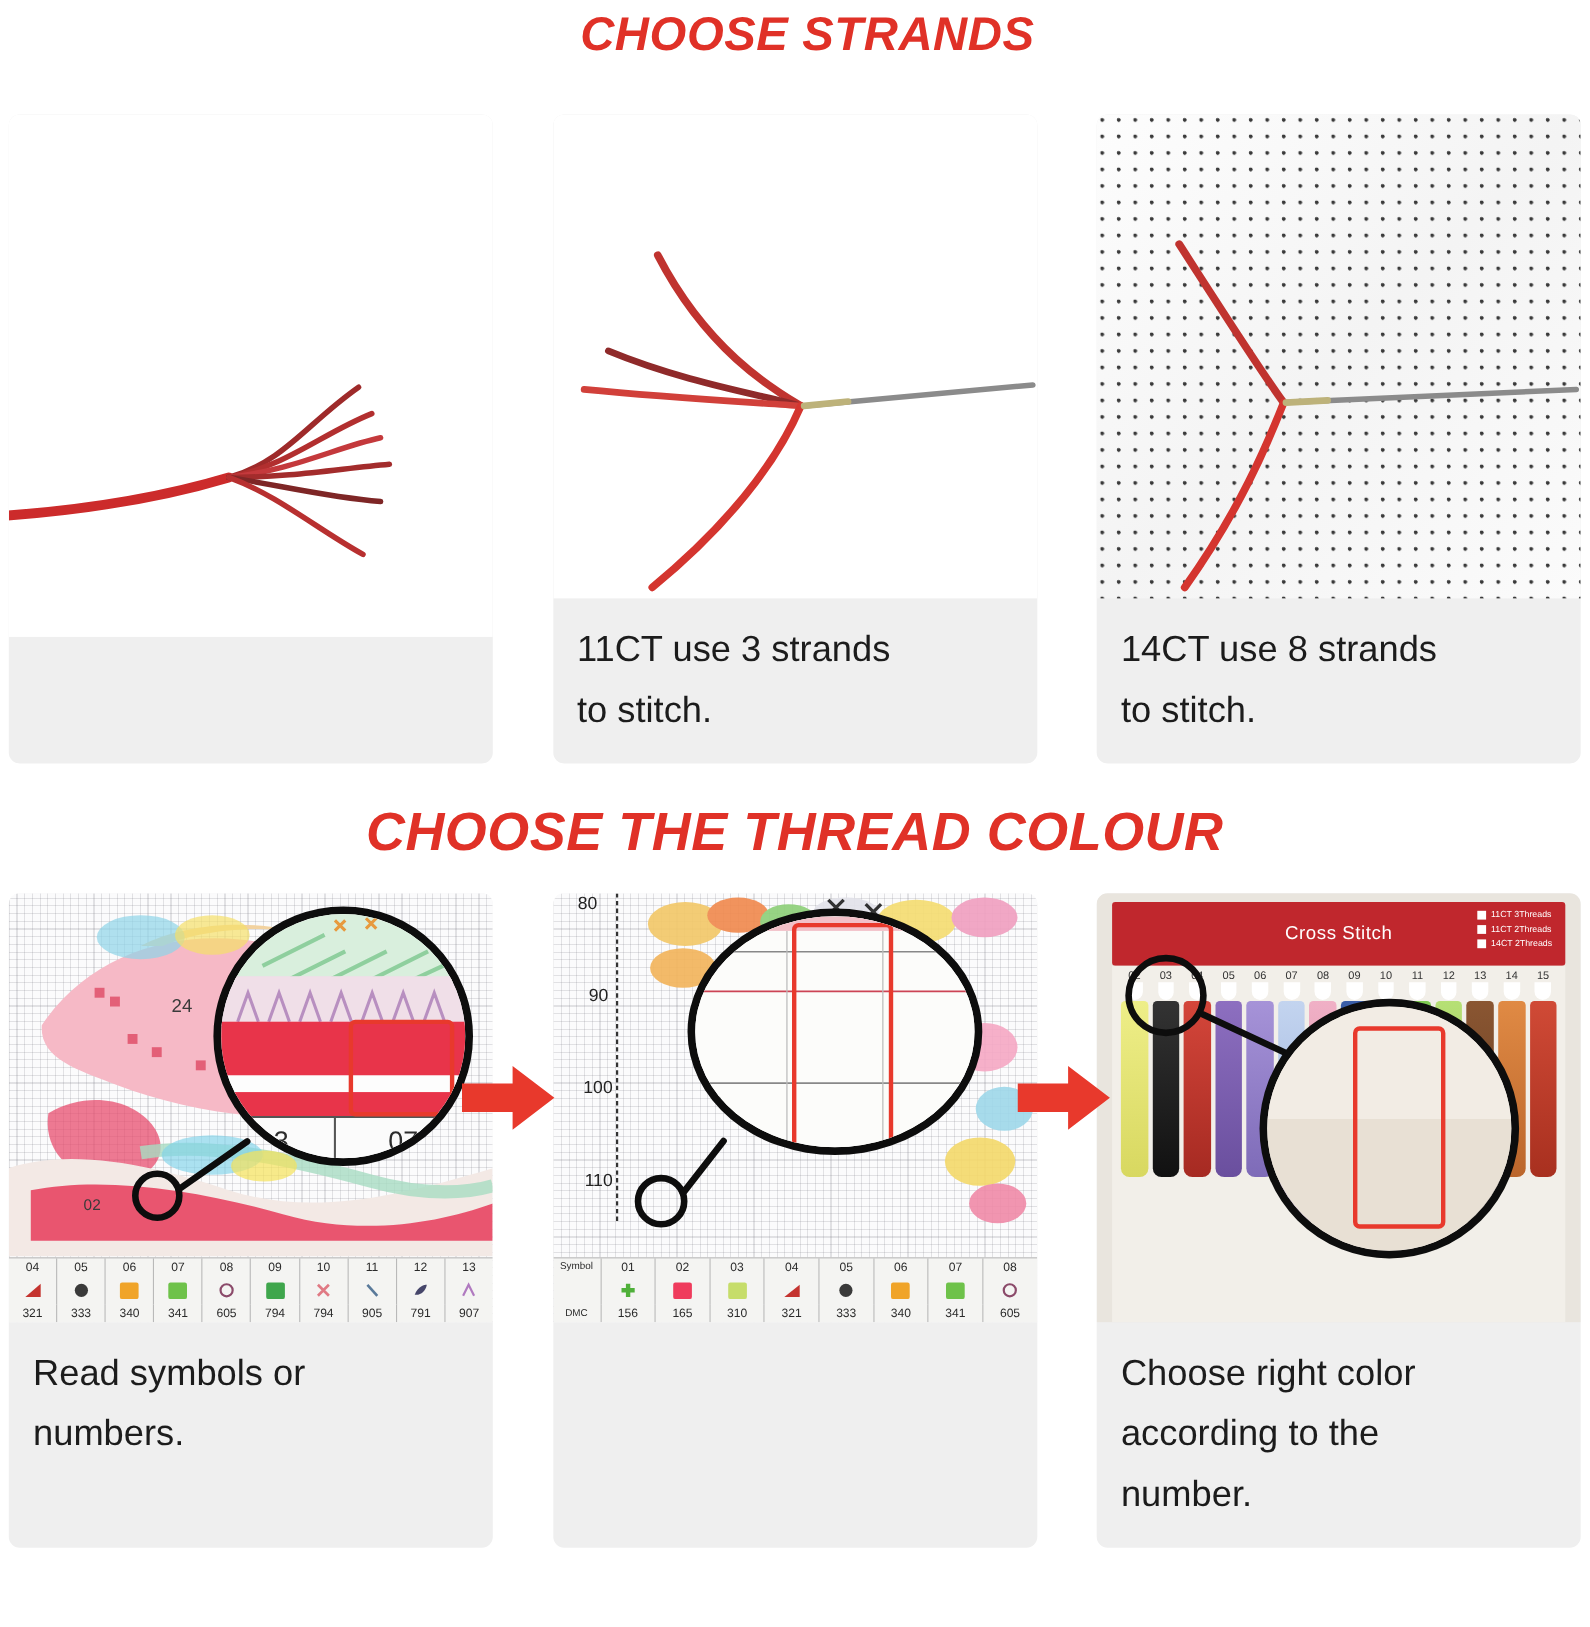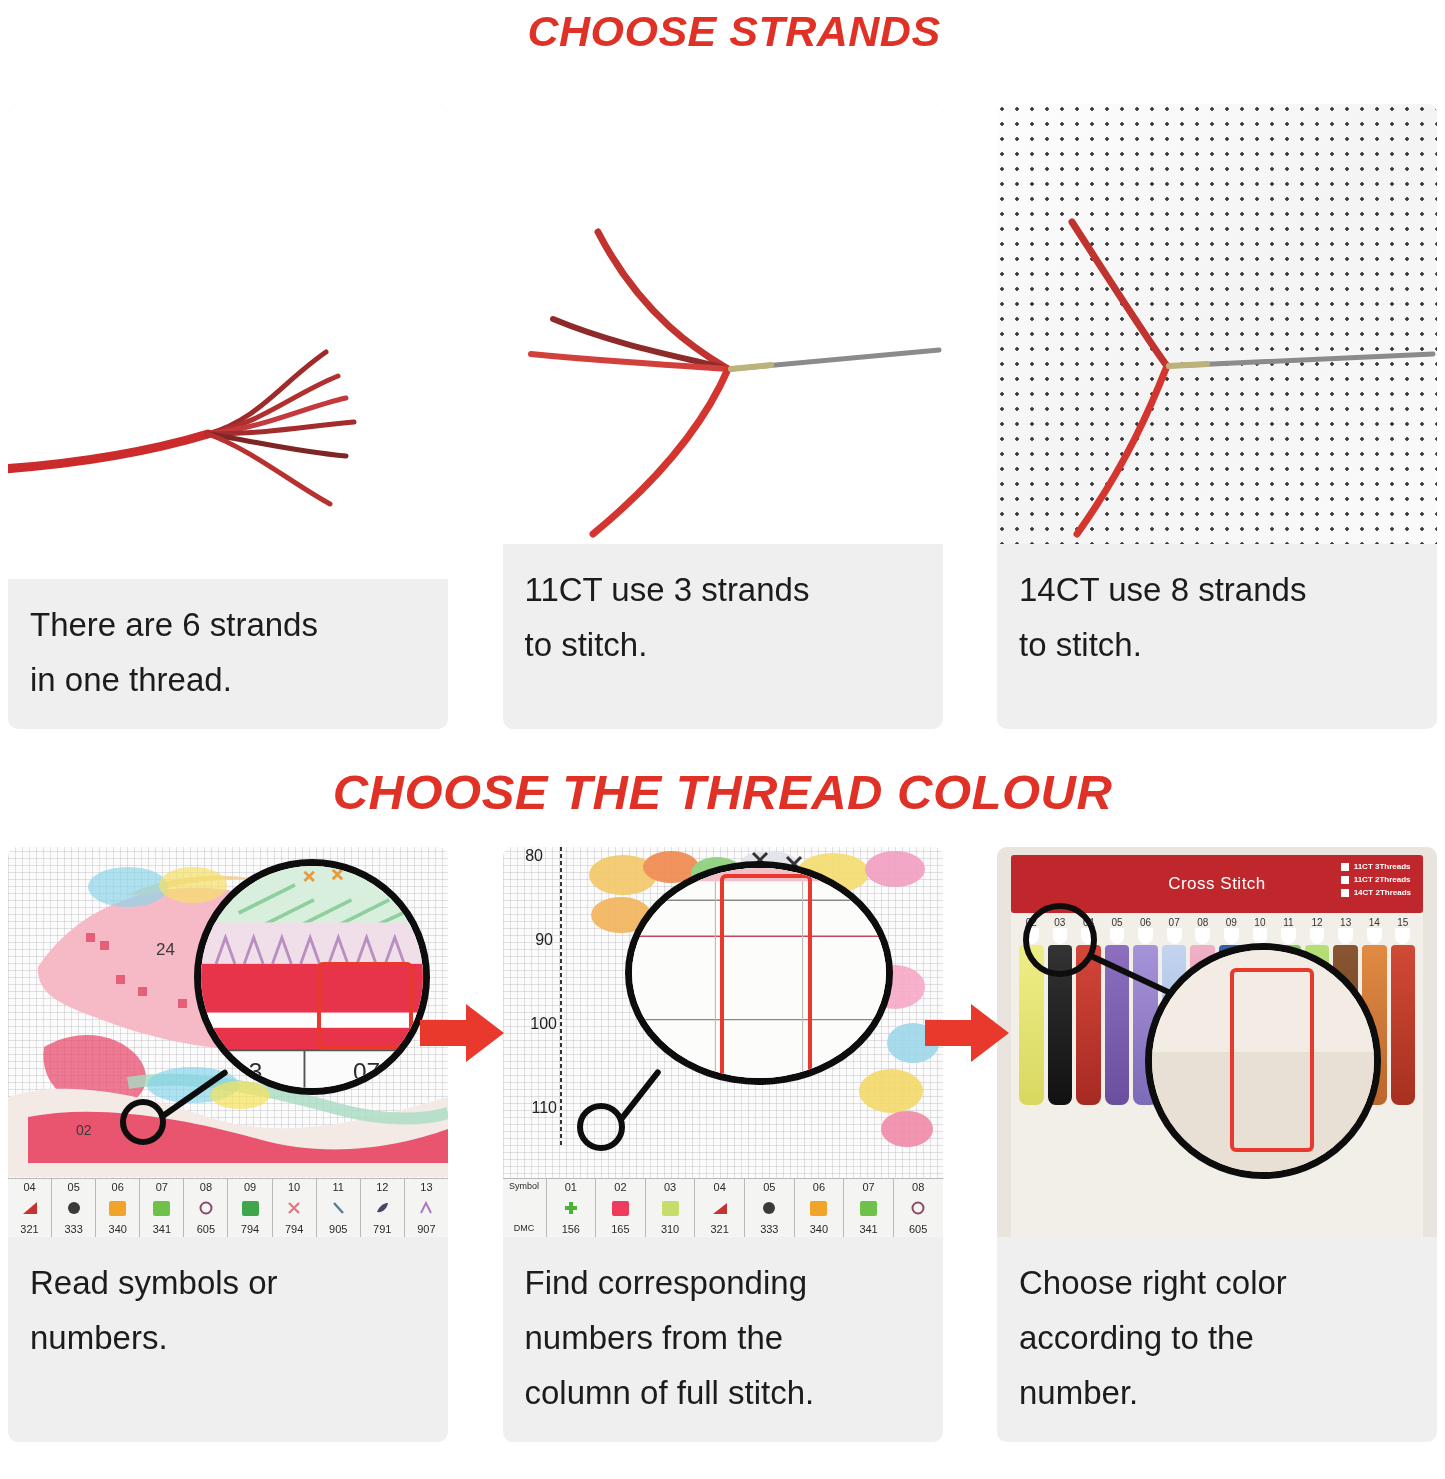--- a/index.html
+++ b/index.html
@@ -141,21 +141,21 @@
     position:absolute; border:4px solid #e8392c; border-radius:6px;
   }
 
   
   .pack-header {
     position:absolute; left:14px; right:14px; top:8px; height:58px;
     background:#c0272d; border-radius:3px;
     display:flex; align-items:center; justify-content:center;
   }
   .pack-title { color:#fff; font-size:17px; font-family:"Liberation Sans",sans-serif; letter-spacing:.5px; }
-  .pack-checks { position:absolute; right:12px; top:7px;font-weight:bold; }
+  .pack-checks { position:absolute; right:12px; top:7px; }
   .pack-check { display:flex; align-items:center; gap:5px; margin-bottom:4px; }
   .pack-check .box { width:8px; height:8px; background:#fff; }
   .pack-check span { color:#fff; font-size:8px; }
   .skein-rail {
     position:absolute; left:14px; right:14px; top:66px; bottom:0;
     background:#f2efe9;
   }
   .skein-nums { display:flex; padding:4px 6px 0; }
   .skein-nums div { flex:1; text-align:center; font-size:10px; color:#333; }
   .skeins { display:flex; padding:0 6px; }
@@ -175,22 +175,20 @@
       <svg viewBox="0 0 440 475" preserveAspectRatio="none">
         <path d="M-5,365 C90,358 160,342 200,330" stroke="#cc2b2b" stroke-width="9" fill="none" stroke-linecap="round"></path>
         <path d="M200,330 C250,316 272,280 318,248" stroke="#9e2a2a" stroke-width="5" fill="none" stroke-linecap="round"></path>
         <path d="M200,330 C252,320 285,290 330,272" stroke="#b22f2f" stroke-width="5" fill="none" stroke-linecap="round"></path>
         <path d="M200,330 C256,324 300,302 338,294" stroke="#c4393c" stroke-width="5" fill="none" stroke-linecap="round"></path>
         <path d="M200,330 C258,330 300,322 346,318" stroke="#a32c2c" stroke-width="5" fill="none" stroke-linecap="round"></path>
         <path d="M200,330 C250,338 290,348 338,352" stroke="#7e2626" stroke-width="5" fill="none" stroke-linecap="round"></path>
         <path d="M200,330 C244,346 282,378 322,400" stroke="#b83030" stroke-width="5" fill="none" stroke-linecap="round"></path>
       </svg>
     </div>
-    <div class="caption">There are 6 strands
-in one thread.</div>
   </div>
 
   <div class="card">
     <div class="photo fabric-aida">
       <svg viewBox="0 0 440 440" preserveAspectRatio="none">
         <path d="M225,265 C200,250 140,215 95,128" stroke="#c0332f" stroke-width="7" fill="none" stroke-linecap="round"></path>
         <path d="M225,265 C190,255 120,244 50,215" stroke="#8f2a2a" stroke-width="6" fill="none" stroke-linecap="round"></path>
         <path d="M225,265 C185,262 110,258 28,250" stroke="#d1403a" stroke-width="6" fill="none" stroke-linecap="round"></path>
         <path d="M225,265 C210,300 175,360 90,430" stroke="#d4352f" stroke-width="7" fill="none" stroke-linecap="round"></path>
         <path d="M228,265 L436,246" stroke="#8b8b8b" stroke-width="5" fill="none" stroke-linecap="round"></path>
@@ -478,23 +476,20 @@
           <div class="legend-cell">165</div>
           <div class="legend-cell">310</div>
           <div class="legend-cell">321</div>
           <div class="legend-cell">333</div>
           <div class="legend-cell">340</div>
           <div class="legend-cell">341</div>
           <div class="legend-cell">605</div>
         </div>
       </div>
     </div>
-    <div class="caption">Find corresponding
-numbers from the
-column of full stitch.</div>
   </div>
 
   <div class="card">
     <div class="chart-photo" style="background:#e9e5de;">
       <div class="pack-header">
         <div class="pack-title">Cross Stitch</div>
         <div class="pack-checks">
           <div class="pack-check">
               <span class="box"></span>
               <span>11CT 3Threads</span>

